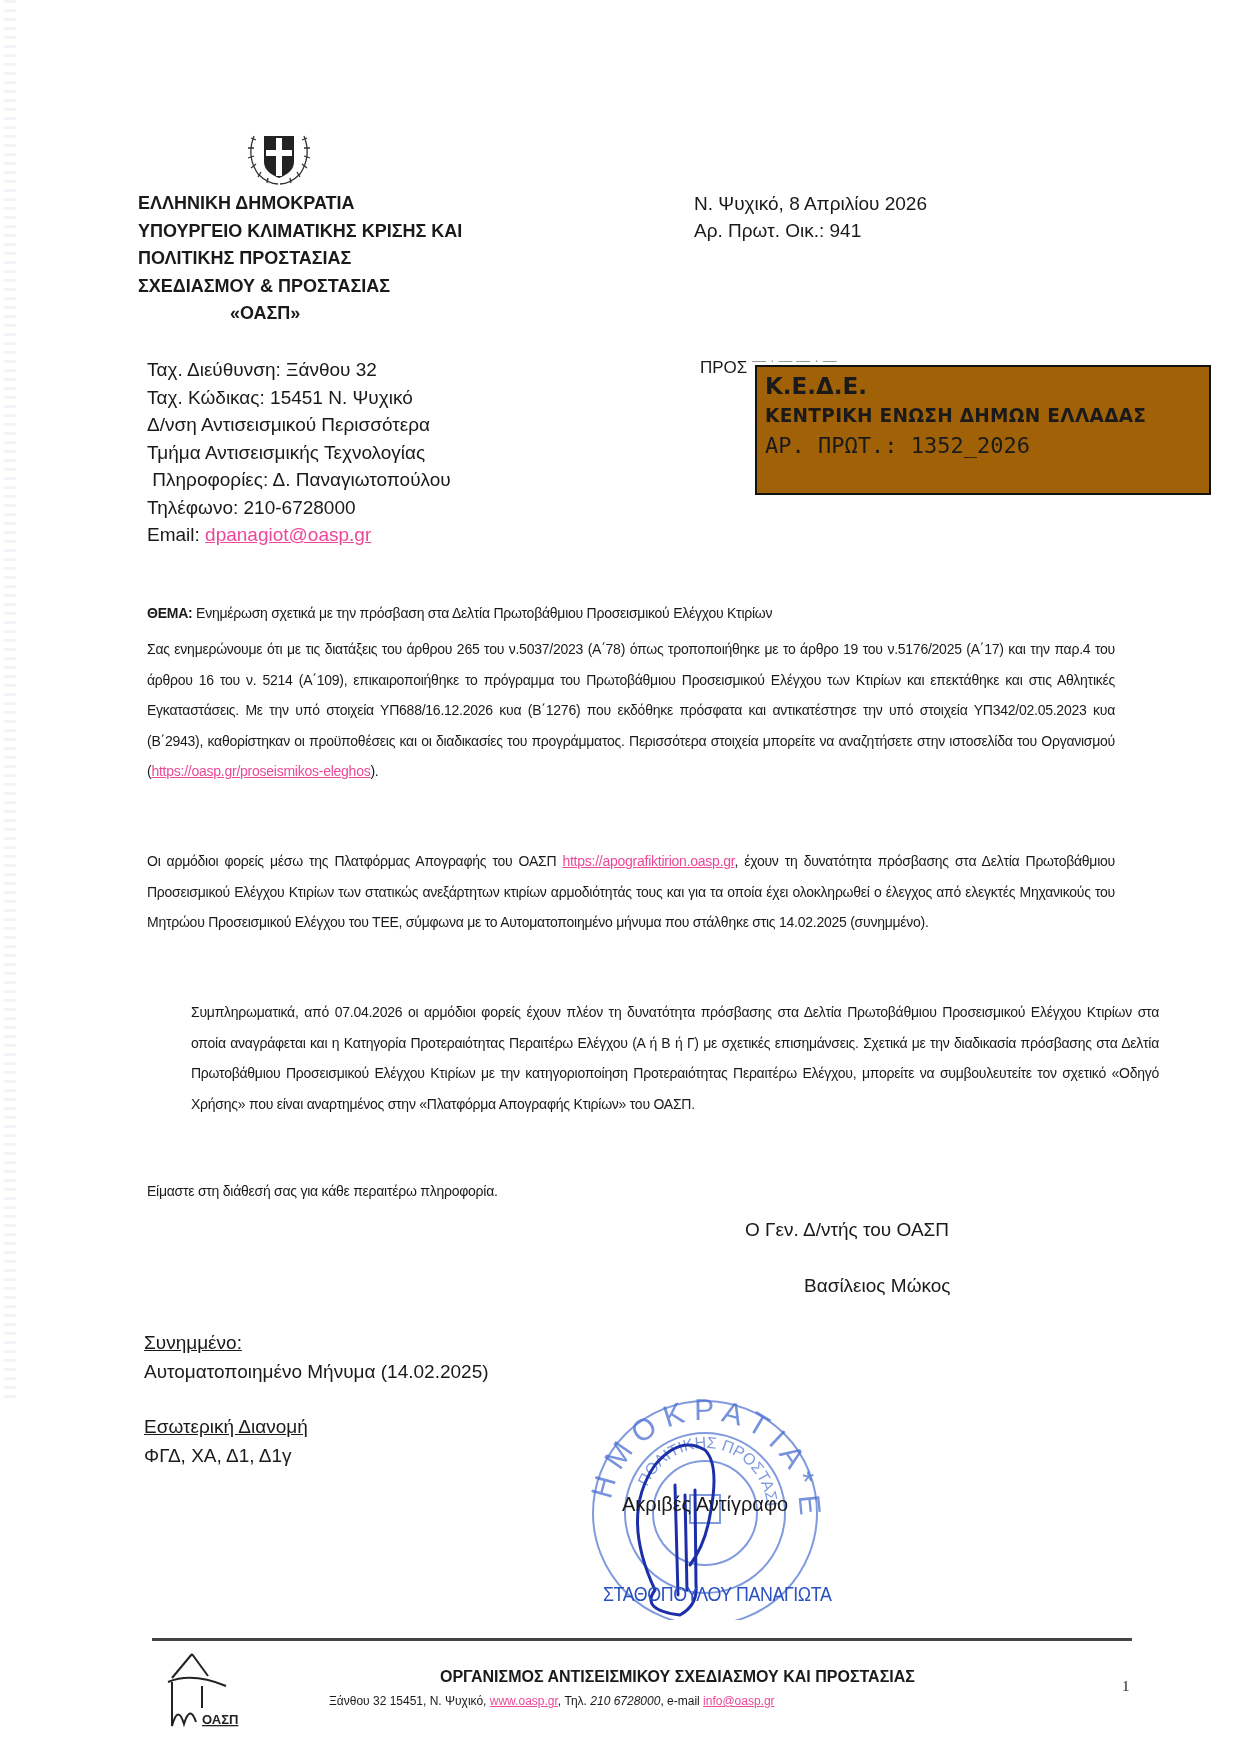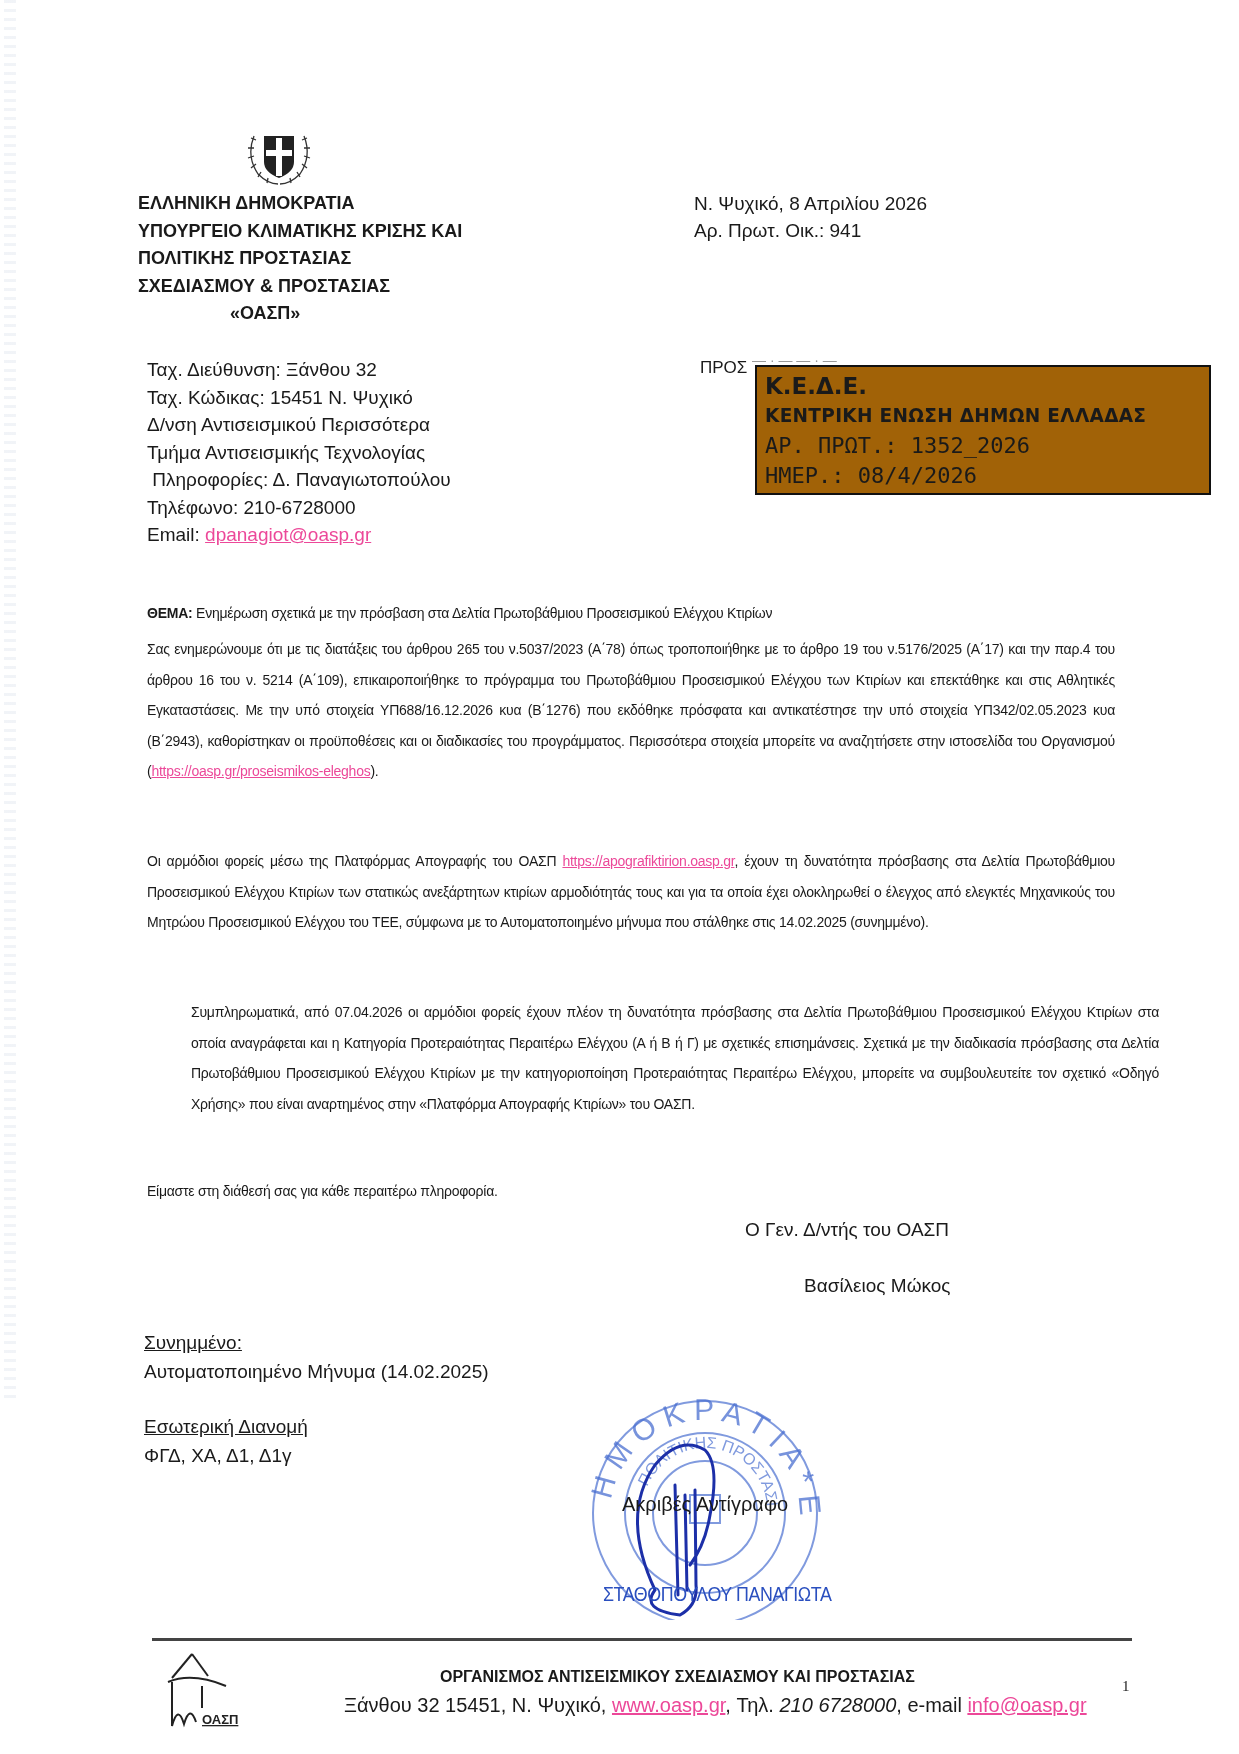--- a/index.html
+++ b/index.html
@@ -34,21 +34,21 @@
   .attach { left: 144px; font-size: 19px; line-height: 29px; }
   .attach-1 { top: 1328px; }
   .attach-2 { top: 1412px; }
   .u { text-decoration: underline; }
   .stamp { left: 560px; top: 1395px; width: 290px; height: 225px; }
   .stamp-caption { left: 622px; top: 1493px; font-size: 20px; color: #1a1a1a; }
   .stamp-name { left: 603px; top: 1582px; font-size: 21px; color: #2a4fbf; letter-spacing: -0.5px; font-family: "Liberation Sans", sans-serif; transform: scaleX(0.85); transform-origin: left; }
   .footer-rule { left: 152px; top: 1638px; width: 980px; height: 3px; background: #444; }
   .footer-logo { left: 164px; top: 1652px; width: 80px; height: 78px; }
   .footer-org { left: 440px; top: 1668px; font-weight: bold; font-size: 16px; }
-  .footer-addr { left: 344px; top: 1694px; font-size: 20px; }
+  .footer-addr { left: 329px; top: 1694px; font-size: 12px; }
   .footer-addr i { font-style: italic; }
   .page-num { left: 1122px; top: 1678px; font-size: 15px; font-family: "Liberation Serif", serif; }
 </style>
 </head>
 <body>
 
 <div class="abs scan-edge"></div>
 
 <svg class="abs emblem" viewBox="0 0 70 66">
   <g fill="none" stroke="#333" stroke-width="1.3">
@@ -85,21 +85,20 @@
   <div>Αρ. Πρωτ. Οικ.: 941</div>
 </div>
 
 <div class="abs pros">ΠΡΟΣ</div>
 <div class="abs pros-strike">— · — — · —</div>
 
 <div class="abs kede-box">
   <div class="kede-title">Κ.Ε.Δ.Ε.</div>
   <div class="kede-sub">ΚΕΝΤΡΙΚΗ ΕΝΩΣΗ ΔΗΜΩΝ ΕΛΛΑΔΑΣ</div>
   <div class="kede-line">ΑΡ. ΠΡΩΤ.: 1352_2026</div>
-  <div class="kede-line">ΗΜΕΡ.: 08/4/2026</div>
 </div>
 
 <div class="abs body subject">
   <b>ΘΕΜΑ:</b><span> Ενημέρωση σχετικά με την πρόσβαση στα Δελτία Πρωτοβάθμιου Προσεισμικού Ελέγχου Κτιρίων</span>
 </div>
 
 <div class="abs body p1">
   <span>Σας ενημερώνουμε ότι με τις διατάξεις του άρθρου 265 του ν.5037/2023 (Α΄78) όπως τροποποιήθηκε με το άρθρο 19 του ν.5176/2025 (Α΄17) και την παρ.4 του άρθρου 16 του  ν. 5214 (Α΄109),  επικαιροποιήθηκε το πρόγραμμα του Πρωτοβάθμιου Προσεισμικού Ελέγχου των Κτιρίων και επεκτάθηκε και στις Αθλητικές Εγκαταστάσεις. Με την υπό στοιχεία ΥΠ688/16.12.2026 κυα (Β΄1276) που εκδόθηκε πρόσφατα και αντικατέστησε την υπό στοιχεία ΥΠ342/02.05.2023 κυα (Β΄2943), καθορίστηκαν οι προϋποθέσεις και οι διαδικασίες του προγράμματος. Περισσότερα στοιχεία μπορείτε να αναζητήσετε στην ιστοσελίδα του Οργανισμού (</span><a class="link">https://oasp.gr/proseismikos-eleghos</a><span>).</span>
 </div>
 

